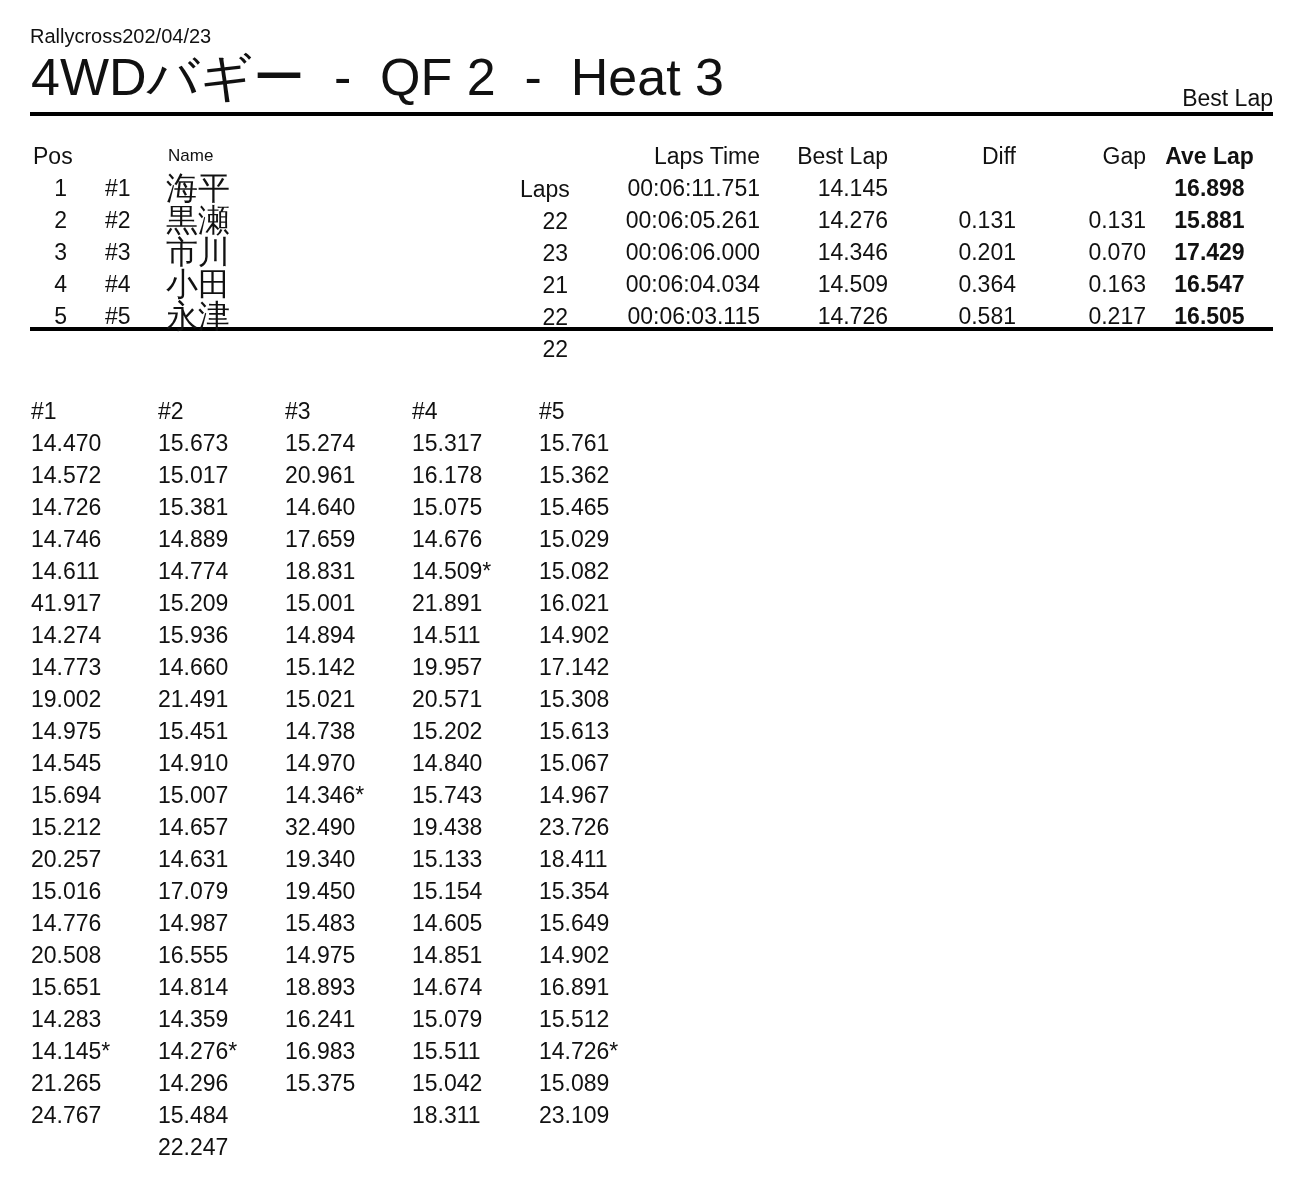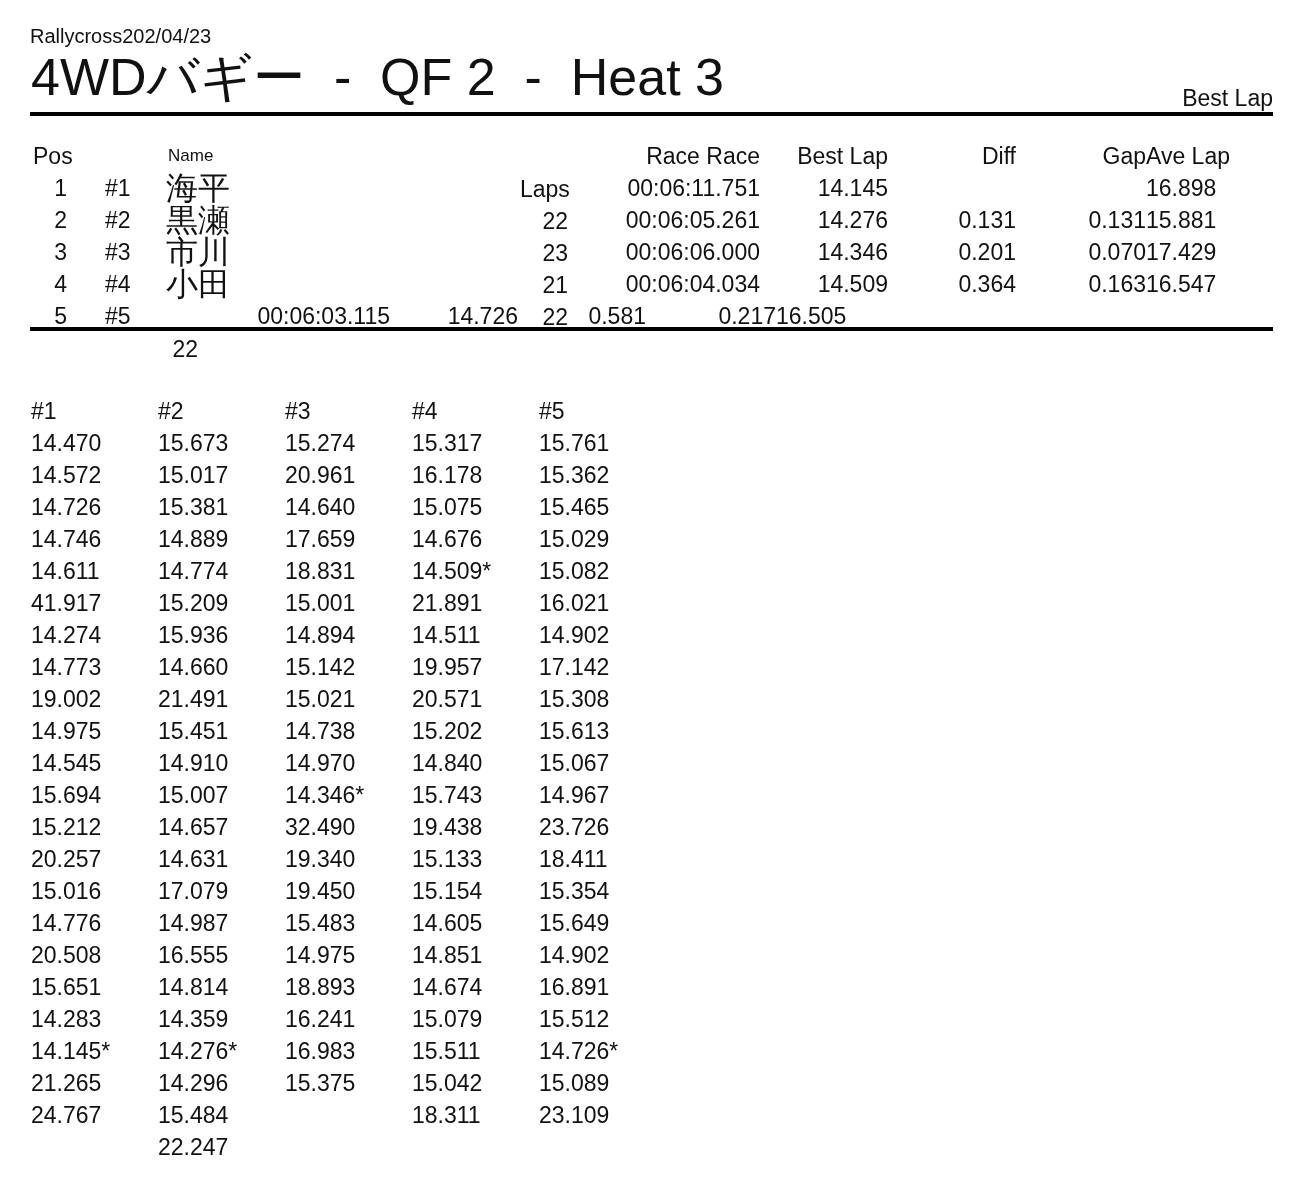--- a/index.html
+++ b/index.html
@@ -28,21 +28,21 @@
   .c-pos  { width: 46px;  text-align: right; padding-right: 9px; }
   .r-header .c-pos { text-align: left; padding-left: 3px; padding-right: 0; }
   .c-car  { width: 74px;  padding-left: 29px; }
   .c-name { width: 370px; padding-left: 16px; font-size: 32px; }
   .r-header .c-name { font-size: 17px; padding-left: 18px; }
   .c-laps { width: 48px;  text-align: right; margin-top: 33px; }
   .c-time { width: 192px; text-align: right; }
   .c-best { width: 128px; text-align: right; }
   .c-diff { width: 128px; text-align: right; }
   .c-gap  { width: 130px; text-align: right; }
-  .c-ave  { width: 127px; text-align: left; }
+  .c-ave  { width: 127px; text-align: center; font-weight: bold; }
 
   
   #laps-table { left: 30px; top: 395px; font-size: 23px; }
   .l-row { display: flex; height: 32px; line-height: 32px; }
   .l-c { width: 127px; padding-left: 1px; box-sizing: border-box; white-space: nowrap; }
 </style>
 </head>
 <body>
 
 <div class="abs" id="doc-label">Rallycross202/04/23</div>
@@ -50,21 +50,21 @@
 <div class="abs" id="best-lap-note">Best Lap</div>
 <div class="abs rule" id="rule-title"></div>
 <div class="abs rule" id="rule-results"></div>
 
 <div class="abs" id="results-table">
   <div class="r-row r-header">
     <span class="c c-pos">Pos</span>
     <span class="c c-car"></span>
     <span class="c c-name">Name</span>
     <span class="c c-laps">Laps</span>
-    <span class="c c-time">Race Race</span>
+    <span class="c c-time">Laps Time</span>
     <span class="c c-best">Best Lap</span>
     <span class="c c-diff">Diff</span>
     <span class="c c-gap">Gap</span>
     <span class="c c-ave">Ave Lap</span>
   </div>
 
   <div class="r-row">
     <span class="c c-pos">1</span>
     <span class="c c-car">#1</span>
     <span class="c c-name">海平</span>
@@ -108,20 +108,21 @@
     <span class="c c-time">00:06:04.034</span>
     <span class="c c-best">14.509</span>
     <span class="c c-diff">0.364</span>
     <span class="c c-gap">0.163</span>
     <span class="c c-ave">16.547</span>
   </div>
 
   <div class="r-row">
     <span class="c c-pos">5</span>
     <span class="c c-car">#5</span>
+    <span class="c c-name">永津</span>
     <span class="c c-laps">22</span>
     <span class="c c-time">00:06:03.115</span>
     <span class="c c-best">14.726</span>
     <span class="c c-diff">0.581</span>
     <span class="c c-gap">0.217</span>
     <span class="c c-ave">16.505</span>
   </div>
 </div>
 
 <div class="abs" id="laps-table">

